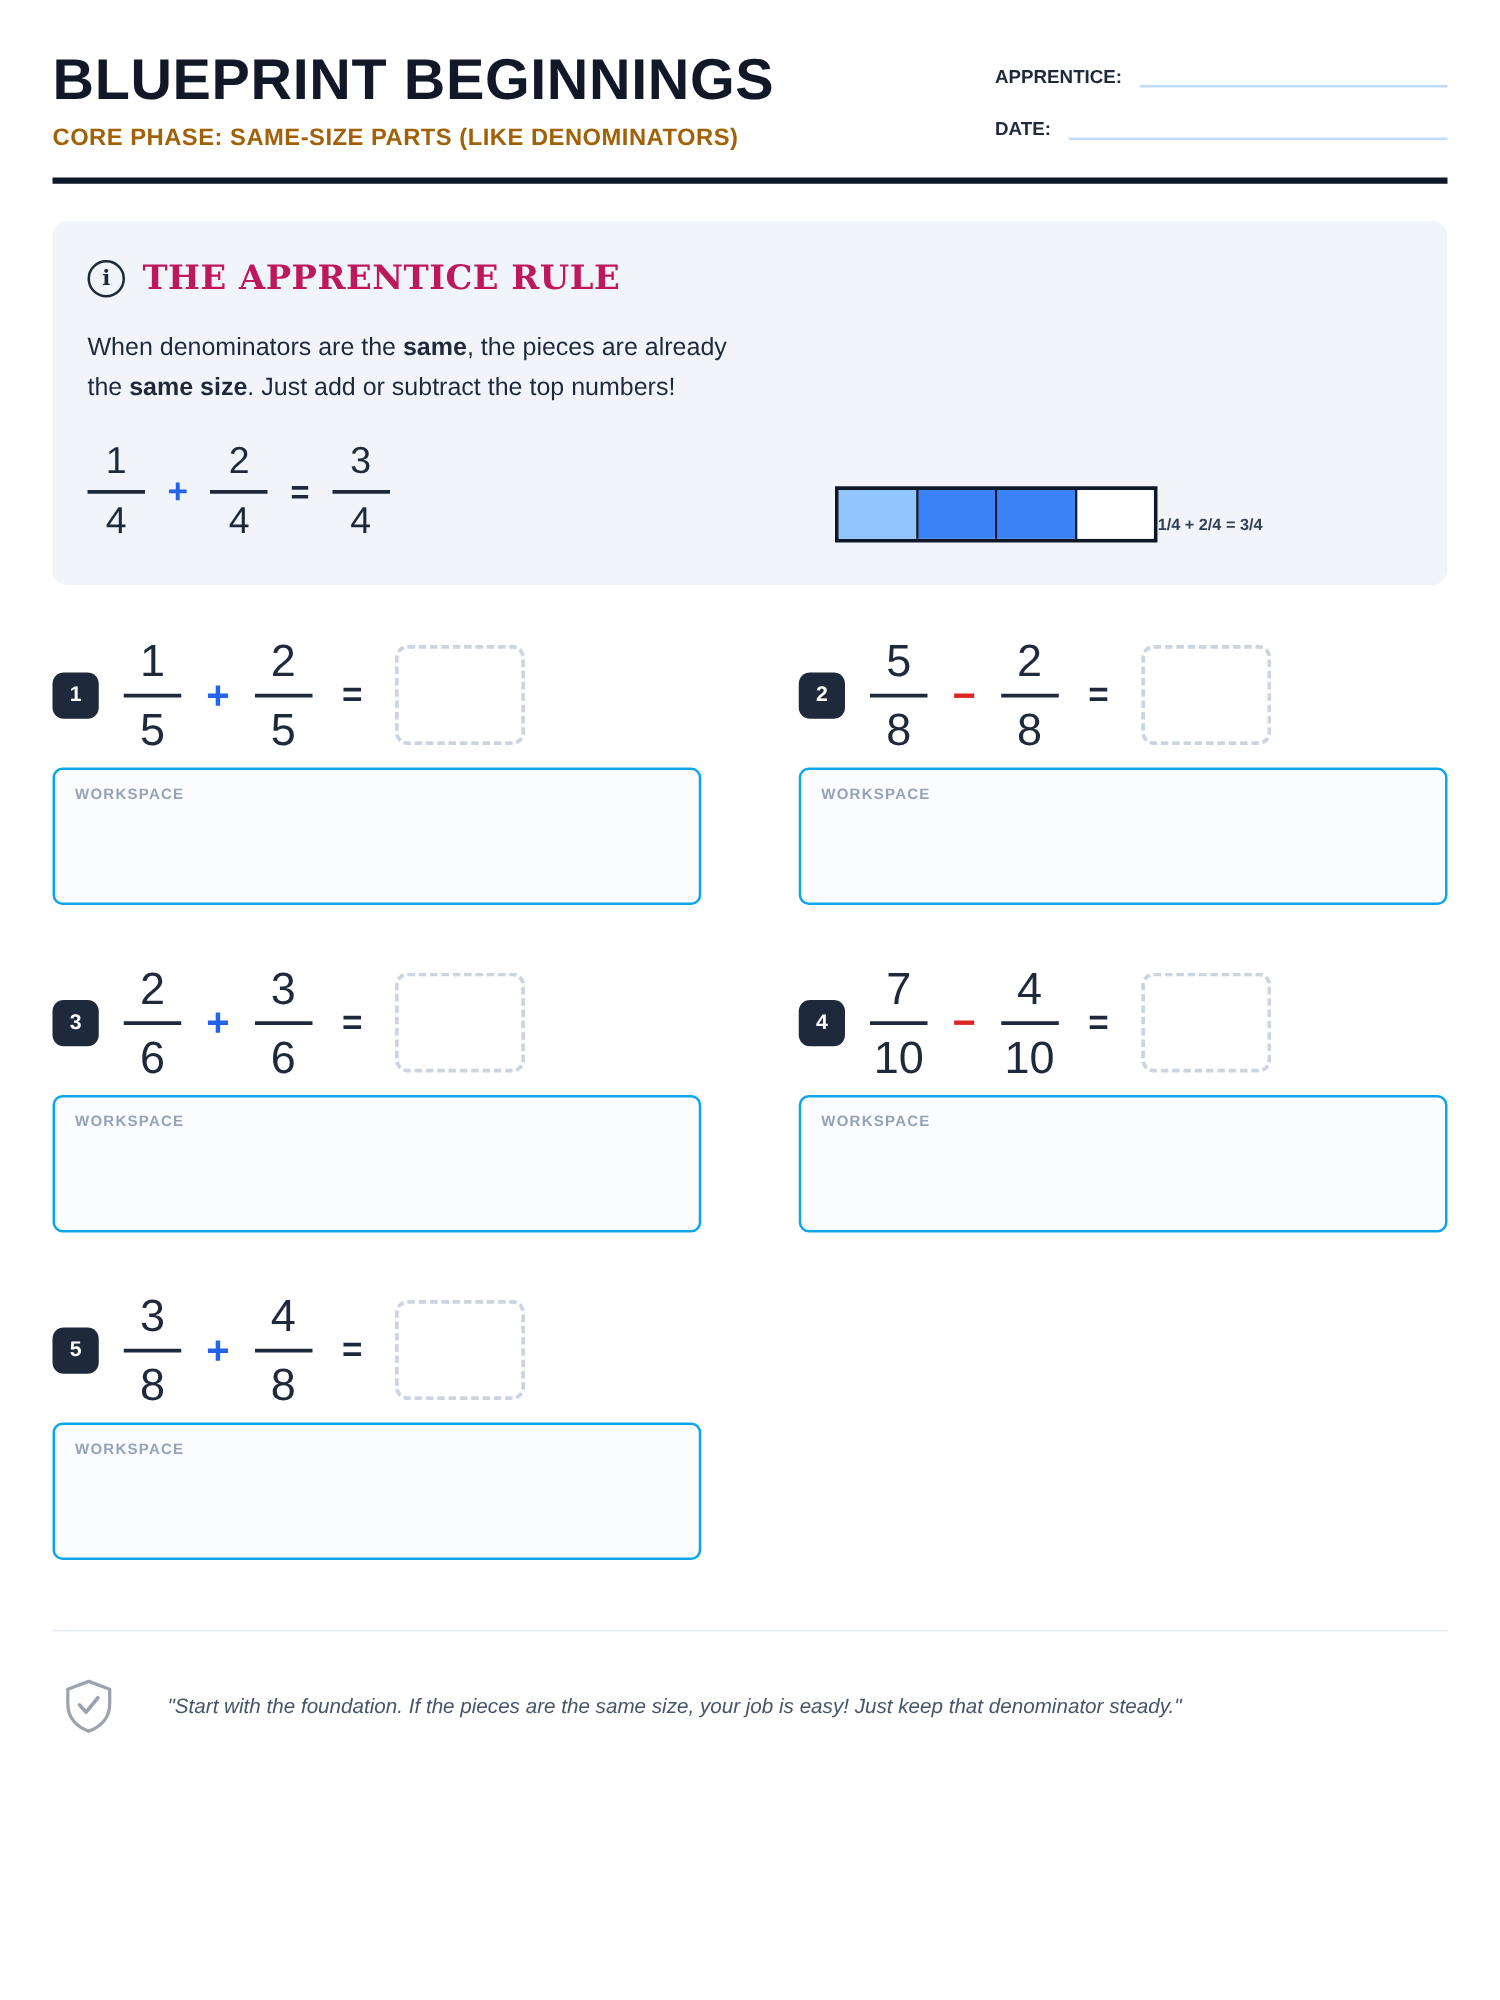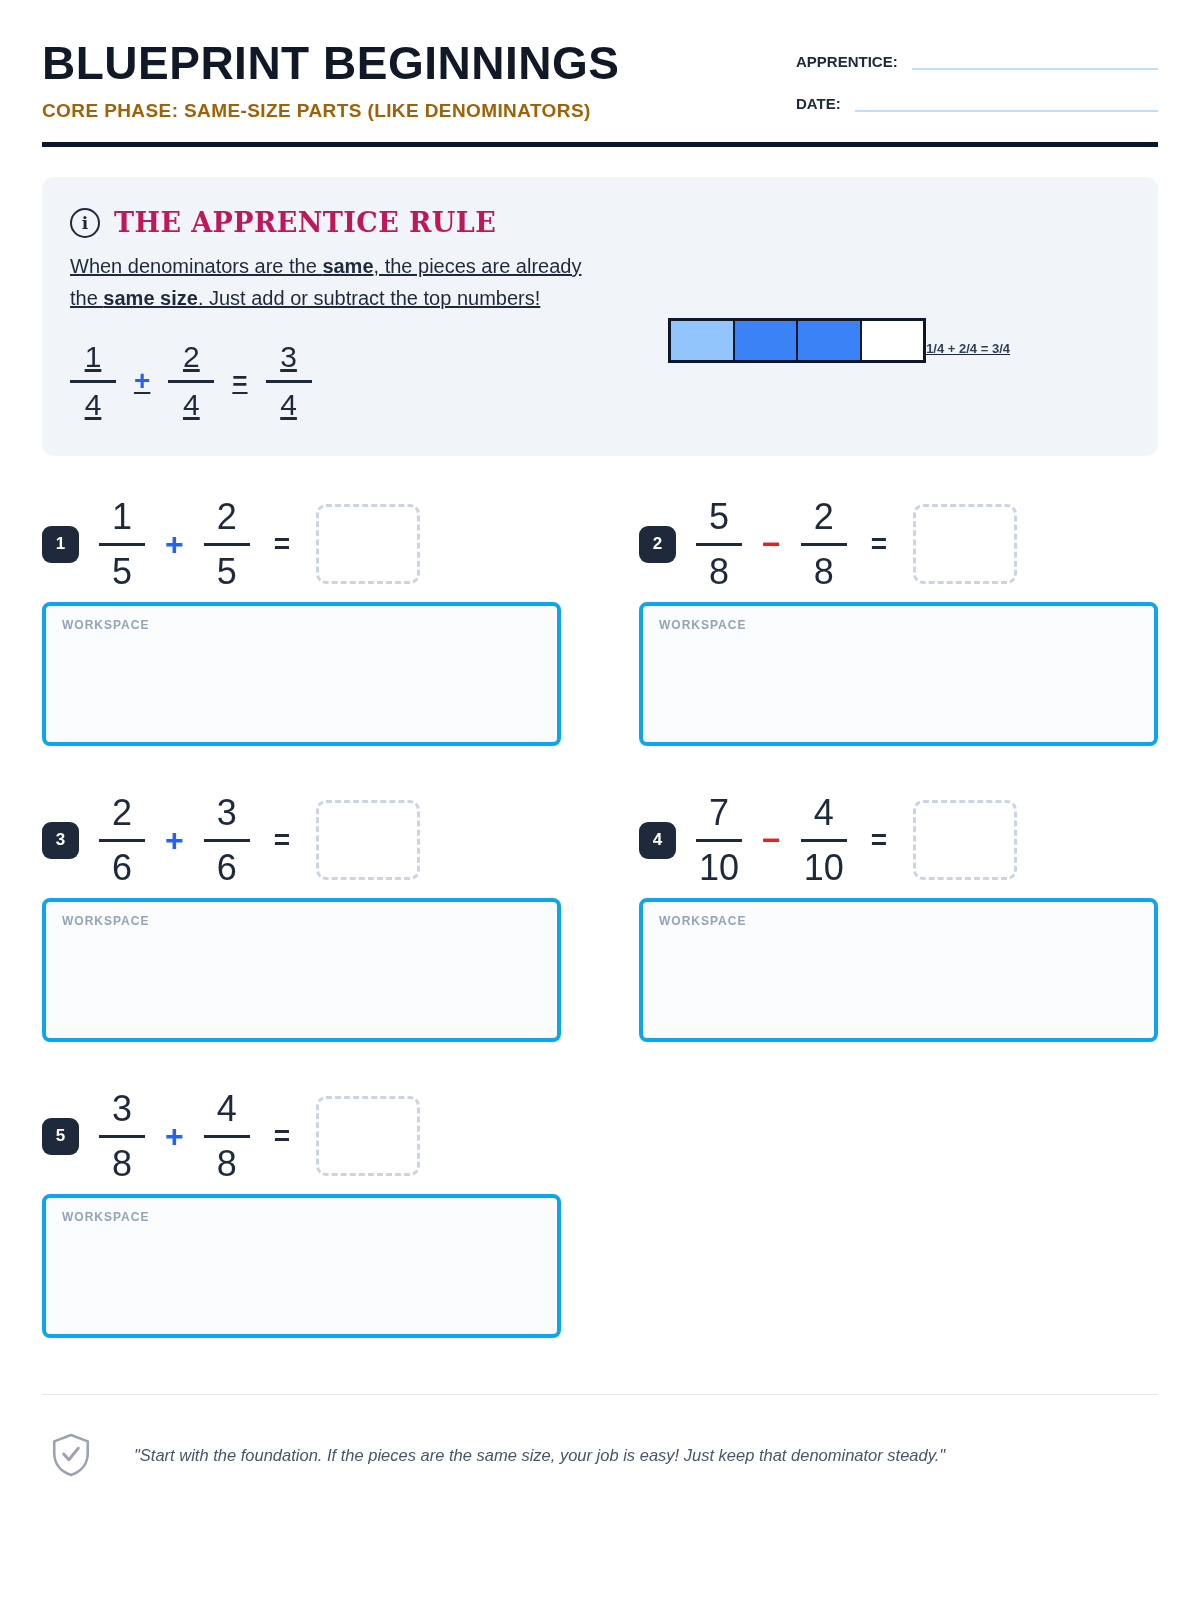--- a/index.html
+++ b/index.html
@@ -57,21 +57,21 @@
     font-family: "DejaVu Serif", serif;
     font-weight: 700; font-size: 17px; color: #1e293b;
   }
   .rule-title {
     font-family: "DejaVu Serif", "Liberation Serif", serif;
     font-weight: 800;
     font-size: 27px;
     color: #be185d;
     letter-spacing: 0.4px;
   }
-  .rule-content { display: flex; justify-content: space-between; align-items: flex-start; margin-top: 12px; text-decoration: underline; }
+  .rule-content { display: flex; justify-content: space-between; align-items: flex-end; margin-top: 24px; }
   .rule-left { width: 540px; }
   .rule-body { font-size: 20px; line-height: 1.6; color: #1e293b; }
   .rule-body b { font-weight: 700; }
 
   .example-eq { display: flex; align-items: center; gap: 18px; margin-top: 26px; }
   .frac { display: inline-flex; flex-direction: column; align-items: center; min-width: 46px; }
   .frac .num {
     font-size: 30px; color: #1e293b; line-height: 1.15;
     border-bottom: 3px solid #1e293b; padding: 0 12px 5px 12px;
     width: 100%; text-align: center;
@@ -121,23 +121,23 @@
   .answer-box {
     width: 104px; height: 80px;
     border: 3px dashed #cbd5e1;
     border-radius: 10px;
     margin-left: 6px;
     cursor: text;
     flex: none;
   }
   .workspace {
     margin-top: 10px;
-    height: 144px;
+    height: 110px;
     background: #fbfcfd;
-    border: 4px solid #0ea5e9;
+    border: 2px solid #0ea5e9;
     border-radius: 8px;
     padding: 12px 16px;
     cursor: text;
   }
   .ws-label {
     font-size: 12px;
     font-weight: 700;
     letter-spacing: 1px;
     color: #94a3b8;
   }

